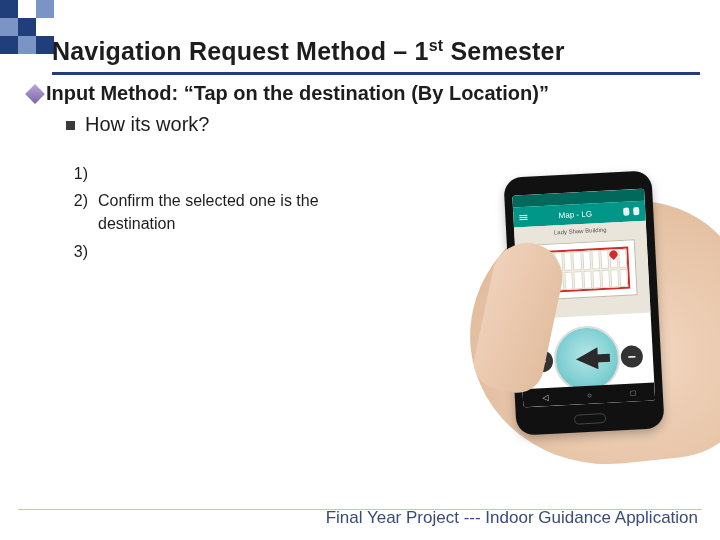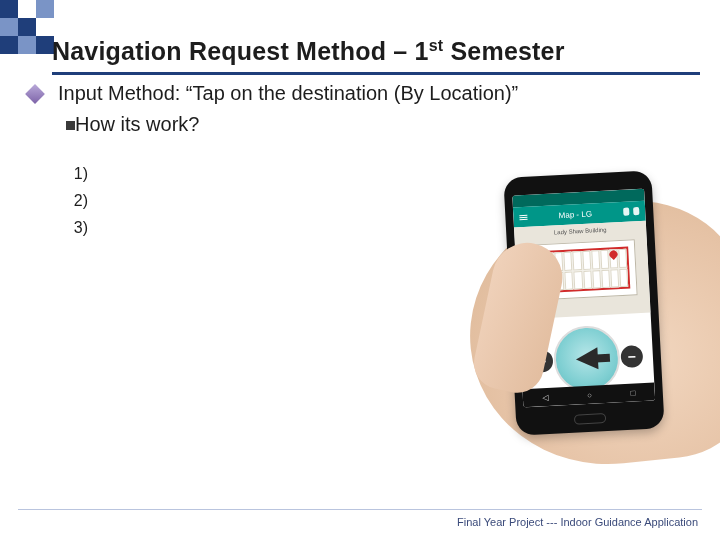--- a/index.html
+++ b/index.html
@@ -44,35 +44,36 @@
   }
   .content {
     position: absolute;
     top: 82px;
     left: 28px;
     right: 24px;
   }
   .lvl1 {
     display: flex;
     align-items: flex-start;
-    gap: 16px;
+    gap: 4px;
     font-size: 20px;
-    font-weight: normal;
+    font-weight: bold;
     color: #1d1d1d;
     margin-bottom: 8px;
   }
   .diamond-bullet {
     width: 14px; height: 14px;
     transform: rotate(45deg);
     background: linear-gradient(135deg,#b9a9d9 0%, #7d63a8 100%);
     margin-top: 5px;
     flex-shrink: 0;
   }
   .lvl2 {
     display: flex;
+    gap: 10px;
     font-size: 20px;
     color: #1d1d1d;
     margin-left: 38px;
     margin-bottom: 26px;
   }
   .sq-bullet { width: 9px; height: 9px; background: #3a3a3a; margin-top: 8px; flex-shrink: 0; }
   .steps-img-row {
     display: flex;
     gap: 18px;
     align-items: flex-start;
@@ -234,21 +235,21 @@
   .phone .homebtn {
     position: absolute;
     bottom: 8px; left: 50%; transform: translateX(-50%);
     width: 32px; height: 10px;
     border: 1px solid #444; border-radius: 5px;
   }
   .footer {
     position: absolute;
     bottom: 12px;
     right: 22px;
-    font-size: 11px;
+    font-size: 17px;
     color: #3a4a7a;
   }
   .footer-line {
     position: absolute;
     bottom: 30px;
     left: 18px; right: 18px;
     height: 1px;
     background: #b9c4de;
   }
 </style>
@@ -284,20 +285,21 @@
     <div>How its work?</div>
   </div>
 
   <div class="steps-img-row">
     <div class="steps">
       <div class="step">
         <div class="num">1)</div>
       </div>
       <div class="step">
         <div class="num">2)</div>
+        <div>Confirm the selected one is the destination</div>
       </div>
       <div class="step">
         <div class="num">3)</div>
       </div>
     </div>
   </div>
 </div>
 
 <div class="phone-hand">
   <div class="hand"></div>

